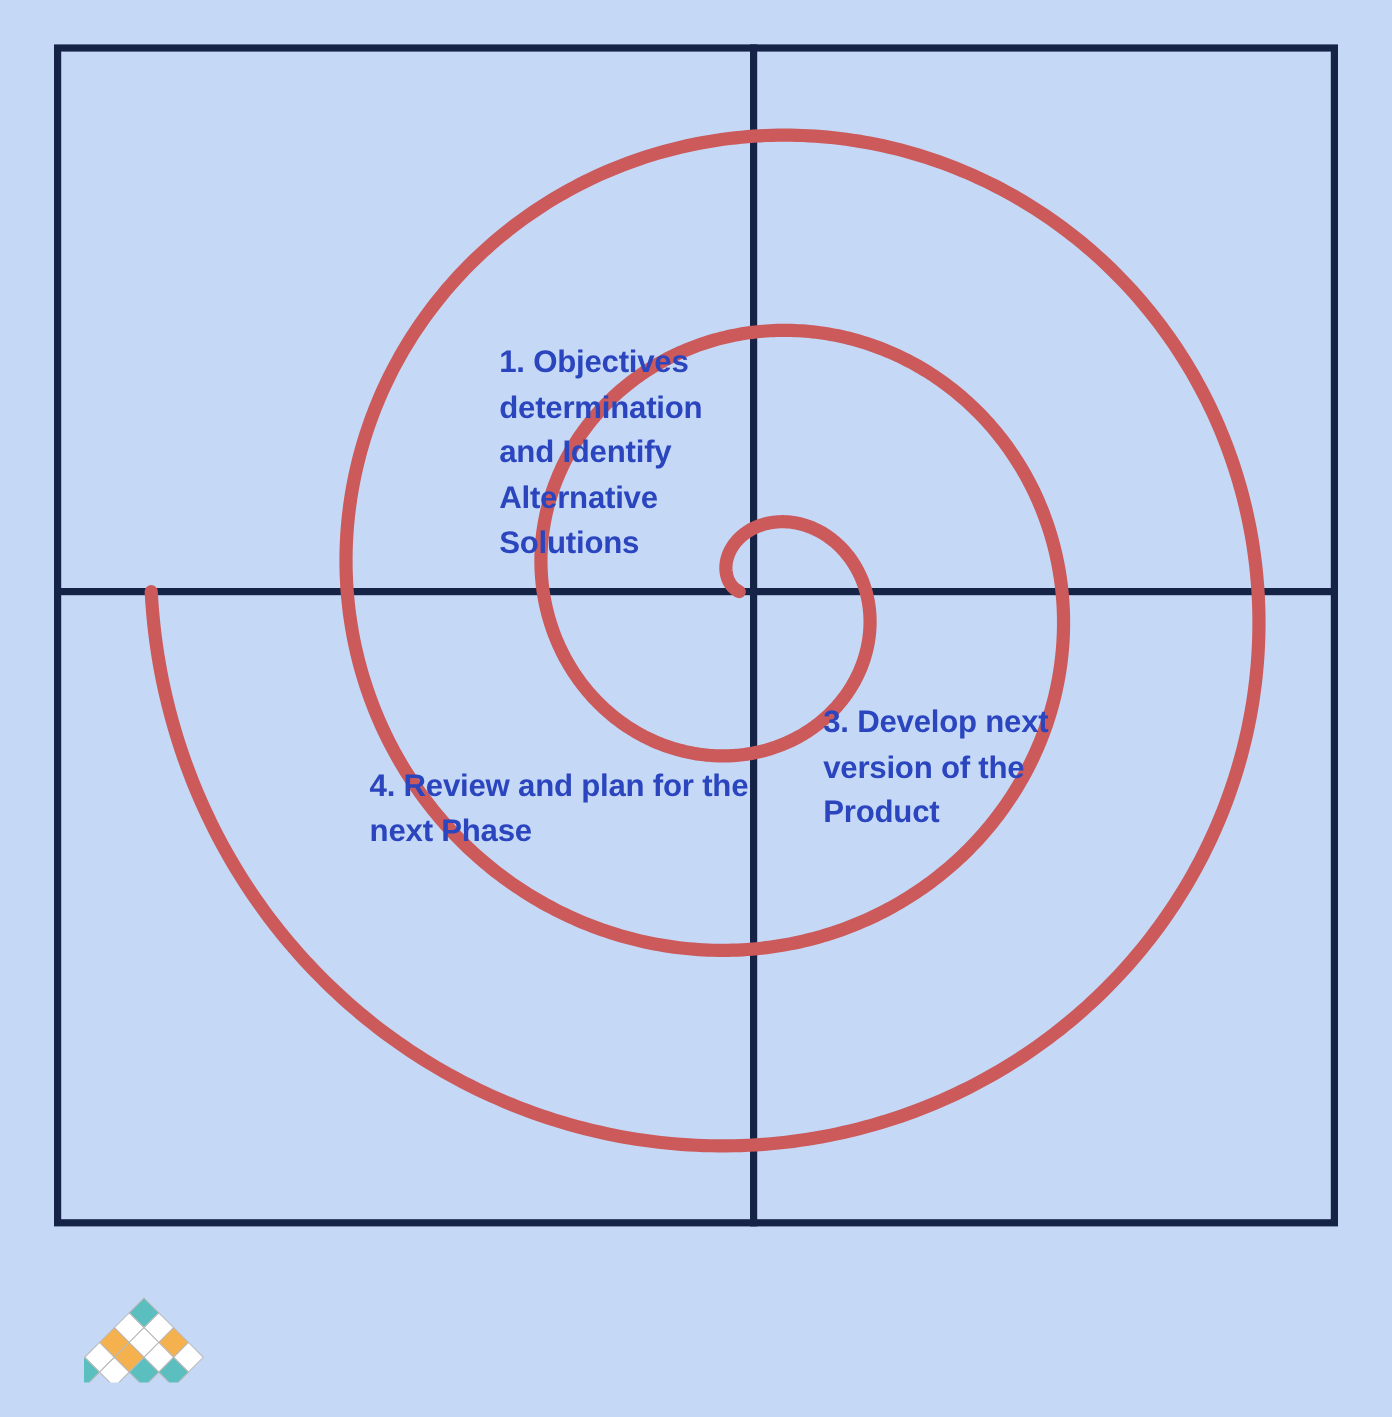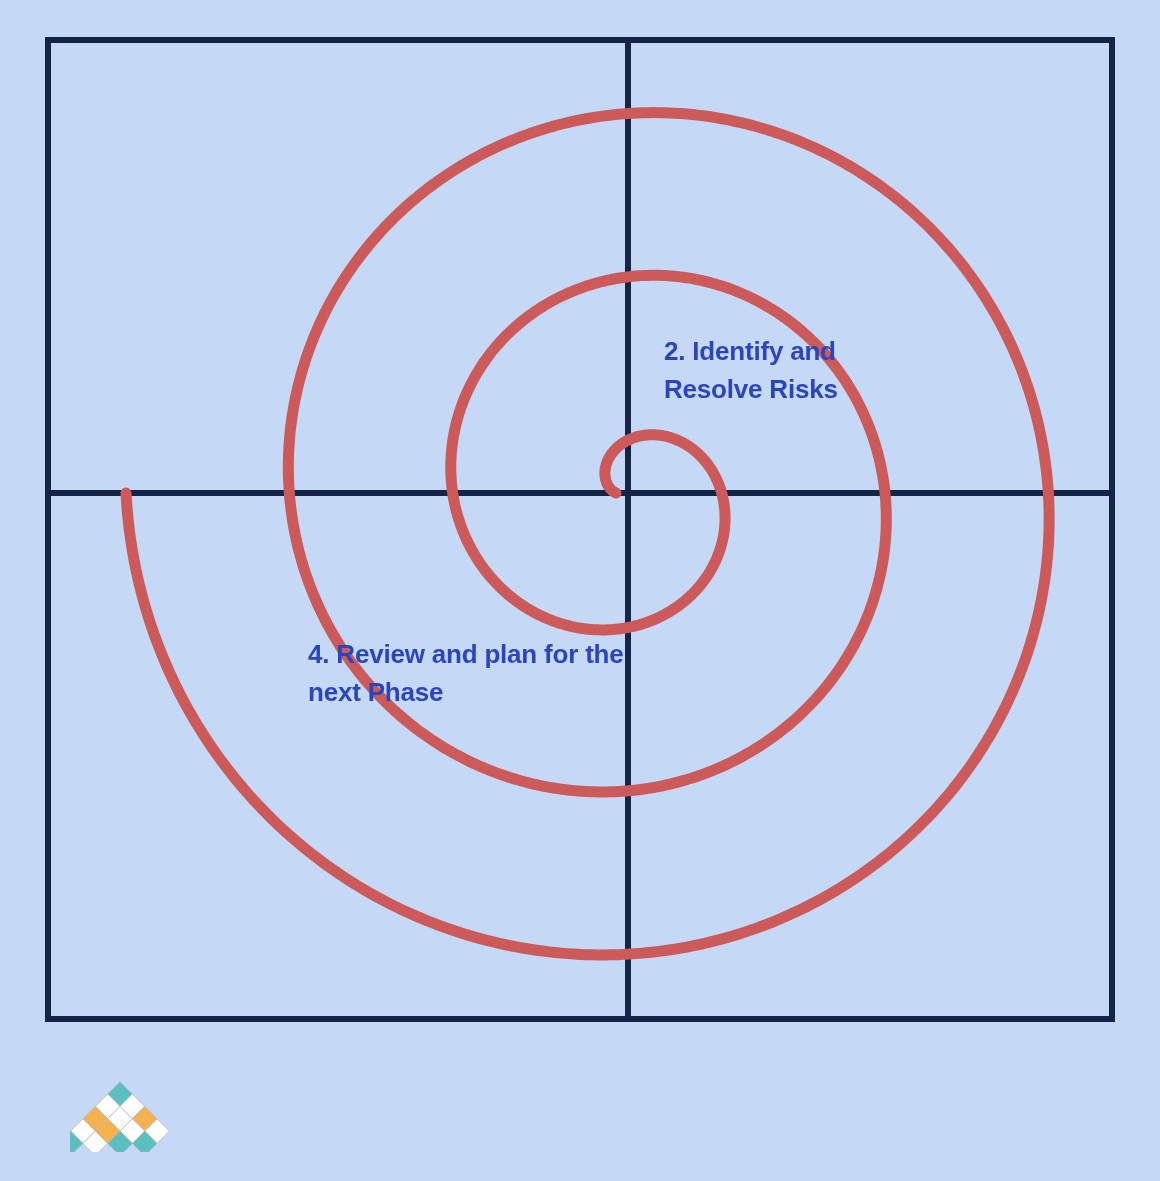--- a/index.html
+++ b/index.html
@@ -115,23 +115,24 @@
 
   <div class="frame"></div>
 
   <div class="axis-v"></div>
   <div class="axis-h"></div>
 
   <svg class="spiral-layer" viewBox="0 0 1160 1181" preserveAspectRatio="none">
     <path id="spiral-path" fill="none" stroke="#cc5a5a" stroke-width="11" stroke-linecap="round" stroke-linejoin="round" d="M616.00 493.00 L615.65 492.83 L615.30 492.66 L614.96 492.47 L614.62 492.28 L614.28 492.08 L613.95 491.86 L613.61 491.64 L613.29 491.41 L612.96 491.17 L612.64 490.92 L612.32 490.66 L612.01 490.39 L611.70 490.12 L611.40 489.83 L611.10 489.54 L610.81 489.24 L610.52 488.93 L610.23 488.61 L609.96 488.28 L609.68 487.95 L609.42 487.60 L609.16 487.25 L608.90 486.89 L608.66 486.52 L608.41 486.15 L608.18 485.76 L607.95 485.37 L607.73 484.97 L607.52 484.57 L607.31 484.16 L607.11 483.74 L606.92 483.31 L606.74 482.88 L606.56 482.44 L606.39 481.99 L606.23 481.54 L606.08 481.08 L605.94 480.61 L605.81 480.14 L605.68 479.66 L605.56 479.18 L605.46 478.69 L605.36 478.20 L605.27 477.70 L605.19 477.20 L605.12 476.69 L605.06 476.17 L605.01 475.66 L604.97 475.13 L604.94 474.61 L604.92 474.08 L604.90 473.54 L604.90 473.00 L604.91 472.46 L604.93 471.92 L604.96 471.37 L605.01 470.82 L605.06 470.26 L605.12 469.71 L605.19 469.15 L605.28 468.59 L605.38 468.02 L605.48 467.46 L605.60 466.89 L605.73 466.32 L605.87 465.76 L606.02 465.19 L606.19 464.61 L606.36 464.04 L606.55 463.47 L606.74 462.90 L606.95 462.33 L607.17 461.75 L607.41 461.18 L607.65 460.61 L607.91 460.04 L608.17 459.47 L608.45 458.91 L608.74 458.34 L609.05 457.78 L609.36 457.21 L609.69 456.65 L610.02 456.10 L610.37 455.54 L610.73 454.99 L611.11 454.44 L611.49 453.89 L611.89 453.35 L612.30 452.81 L612.72 452.27 L613.15 451.74 L613.59 451.22 L614.04 450.69 L614.51 450.17 L614.99 449.66 L615.47 449.15 L615.97 448.65 L616.49 448.15 L617.01 447.66 L617.54 447.18 L618.09 446.70 L618.64 446.23 L619.21 445.76 L619.79 445.30 L620.37 444.85 L620.97 444.41 L621.58 443.97 L622.20 443.54 L622.83 443.12 L623.47 442.70 L624.12 442.30 L624.79 441.90 L625.46 441.51 L626.14 441.13 L626.83 440.76 L627.53 440.40 L628.24 440.05 L628.96 439.71 L629.69 439.38 L630.42 439.05 L631.17 438.74 L631.92 438.44 L632.69 438.15 L633.46 437.87 L634.24 437.60 L635.03 437.34 L635.83 437.10 L636.63 436.86 L637.45 436.64 L638.27 436.42 L639.09 436.22 L639.93 436.04 L640.77 435.86 L641.62 435.70 L642.48 435.55 L643.34 435.41 L644.21 435.28 L645.08 435.17 L645.96 435.07 L646.85 434.99 L647.74 434.91 L648.64 434.85 L649.54 434.81 L650.45 434.78 L651.36 434.76 L652.28 434.76 L653.20 434.77 L654.12 434.79 L655.05 434.83 L655.99 434.89 L656.92 434.96 L657.86 435.04 L658.80 435.14 L659.75 435.25 L660.69 435.38 L661.64 435.52 L662.60 435.68 L663.55 435.86 L664.50 436.04 L665.46 436.25 L666.42 436.47 L667.38 436.70 L668.34 436.96 L669.29 437.22 L670.25 437.51 L671.21 437.80 L672.17 438.12 L673.13 438.45 L674.09 438.79 L675.04 439.16 L676.00 439.53 L676.95 439.93 L677.90 440.34 L678.85 440.76 L679.80 441.20 L680.74 441.66 L681.68 442.14 L682.62 442.63 L683.55 443.13 L684.48 443.65 L685.41 444.19 L686.33 444.75 L687.24 445.32 L688.16 445.90 L689.06 446.51 L689.97 447.12 L690.86 447.76 L691.75 448.41 L692.64 449.07 L693.51 449.75 L694.38 450.45 L695.25 451.16 L696.11 451.89 L696.96 452.64 L697.80 453.40 L698.63 454.17 L699.46 454.96 L700.27 455.77 L701.08 456.59 L701.88 457.42 L702.67 458.27 L703.45 459.14 L704.22 460.02 L704.98 460.91 L705.73 461.82 L706.47 462.74 L707.20 463.68 L707.91 464.63 L708.62 465.60 L709.32 466.58 L710.00 467.57 L710.67 468.58 L711.33 469.60 L711.97 470.63 L712.61 471.68 L713.23 472.74 L713.83 473.81 L714.42 474.90 L715.00 476.00 L715.57 477.11 L716.12 478.23 L716.66 479.37 L717.18 480.51 L717.69 481.67 L718.18 482.84 L718.66 484.02 L719.12 485.21 L719.56 486.41 L719.99 487.63 L720.41 488.85 L720.80 490.08 L721.18 491.33 L721.55 492.58 L721.90 493.84 L722.23 495.11 L722.54 496.40 L722.83 497.69 L723.11 498.98 L723.37 500.29 L723.61 501.61 L723.84 502.93 L724.04 504.26 L724.23 505.60 L724.40 506.94 L724.55 508.29 L724.68 509.65 L724.79 511.01 L724.88 512.38 L724.95 513.76 L725.01 515.14 L725.04 516.53 L725.05 517.92 L725.05 519.31 L725.02 520.72 L724.97 522.12 L724.91 523.53 L724.82 524.94 L724.71 526.35 L724.58 527.77 L724.43 529.19 L724.26 530.61 L724.07 532.04 L723.86 533.46 L723.63 534.89 L723.37 536.32 L723.10 537.75 L722.80 539.18 L722.48 540.61 L722.14 542.04 L721.78 543.47 L721.40 544.90 L721.00 546.32 L720.57 547.75 L720.13 549.17 L719.66 550.59 L719.17 552.01 L718.66 553.43 L718.12 554.84 L717.57 556.25 L716.99 557.66 L716.39 559.06 L715.77 560.46 L715.13 561.85 L714.47 563.24 L713.78 564.62 L713.08 565.99 L712.35 567.36 L711.60 568.73 L710.83 570.09 L710.04 571.44 L709.22 572.78 L708.39 574.11 L707.53 575.44 L706.65 576.76 L705.76 578.07 L704.84 579.37 L703.90 580.66 L702.93 581.94 L701.95 583.21 L700.95 584.47 L699.92 585.72 L698.88 586.96 L697.82 588.19 L696.73 589.41 L695.63 590.61 L694.50 591.80 L693.36 592.98 L692.19 594.15 L691.01 595.30 L689.80 596.44 L688.58 597.57 L687.34 598.68 L686.08 599.78 L684.80 600.86 L683.50 601.93 L682.18 602.98 L680.85 604.01 L679.50 605.03 L678.12 606.04 L676.74 607.02 L675.33 607.99 L673.91 608.94 L672.46 609.88 L671.01 610.79 L669.53 611.69 L668.04 612.57 L666.54 613.44 L665.01 614.28 L663.47 615.10 L661.92 615.91 L660.35 616.69 L658.77 617.45 L657.17 618.20 L655.55 618.92 L653.93 619.62 L652.28 620.30 L650.63 620.96 L648.96 621.60 L647.28 622.22 L645.58 622.81 L643.88 623.39 L642.16 623.94 L640.43 624.46 L638.68 624.97 L636.93 625.45 L635.16 625.91 L633.39 626.34 L631.60 626.75 L629.81 627.14 L628.00 627.50 L626.18 627.84 L624.36 628.15 L622.53 628.44 L620.68 628.70 L618.83 628.94 L616.98 629.15 L615.11 629.34 L613.24 629.50 L611.36 629.64 L609.48 629.75 L607.58 629.84 L605.69 629.89 L603.79 629.93 L601.88 629.93 L599.97 629.91 L598.05 629.86 L596.13 629.79 L594.21 629.69 L592.28 629.56 L590.36 629.40 L588.43 629.22 L586.49 629.01 L584.56 628.77 L582.62 628.50 L580.69 628.21 L578.75 627.89 L576.82 627.54 L574.88 627.17 L572.94 626.76 L571.01 626.33 L569.08 625.87 L567.15 625.38 L565.22 624.87 L563.30 624.33 L561.38 623.76 L559.46 623.16 L557.55 622.53 L555.64 621.87 L553.73 621.19 L551.83 620.48 L549.94 619.74 L548.05 618.97 L546.17 618.18 L544.30 617.36 L542.43 616.51 L540.58 615.63 L538.73 614.72 L536.89 613.79 L535.05 612.83 L533.23 611.84 L531.42 610.82 L529.61 609.78 L527.82 608.71 L526.04 607.61 L524.27 606.49 L522.51 605.33 L520.77 604.16 L519.03 602.95 L517.31 601.72 L515.61 600.46 L513.91 599.18 L512.23 597.87 L510.57 596.53 L508.92 595.17 L507.29 593.78 L505.67 592.36 L504.07 590.93 L502.48 589.46 L500.92 587.97 L499.37 586.46 L497.83 584.92 L496.32 583.36 L494.82 581.77 L493.35 580.16 L491.89 578.52 L490.45 576.87 L489.03 575.18 L487.64 573.48 L486.26 571.75 L484.90 570.00 L483.57 568.23 L482.26 566.44 L480.97 564.62 L479.70 562.79 L478.45 560.93 L477.23 559.05 L476.03 557.15 L474.86 555.23 L473.71 553.29 L472.59 551.33 L471.48 549.35 L470.41 547.35 L469.36 545.33 L468.34 543.30 L467.34 541.24 L466.37 539.17 L465.42 537.08 L464.50 534.98 L463.61 532.86 L462.75 530.72 L461.91 528.56 L461.11 526.39 L460.33 524.21 L459.58 522.00 L458.86 519.79 L458.17 517.56 L457.50 515.32 L456.87 513.06 L456.27 510.79 L455.70 508.51 L455.15 506.21 L454.64 503.91 L454.16 501.59 L453.71 499.26 L453.29 496.92 L452.91 494.57 L452.55 492.21 L452.23 489.84 L451.94 487.47 L451.68 485.08 L451.45 482.69 L451.26 480.29 L451.10 477.88 L450.97 475.46 L450.87 473.04 L450.81 470.62 L450.78 468.18 L450.78 465.75 L450.82 463.31 L450.89 460.86 L451.00 458.41 L451.14 455.96 L451.31 453.51 L451.52 451.05 L451.76 448.59 L452.03 446.13 L452.34 443.67 L452.69 441.21 L453.07 438.75 L453.48 436.30 L453.93 433.84 L454.41 431.38 L454.93 428.93 L455.48 426.48 L456.07 424.03 L456.69 421.59 L457.34 419.15 L458.03 416.72 L458.76 414.29 L459.52 411.86 L460.31 409.45 L461.14 407.04 L462.01 404.63 L462.90 402.24 L463.84 399.85 L464.80 397.47 L465.80 395.10 L466.84 392.74 L467.91 390.39 L469.01 388.05 L470.15 385.73 L471.32 383.41 L472.53 381.11 L473.77 378.82 L475.04 376.54 L476.35 374.27 L477.69 372.02 L479.06 369.79 L480.47 367.57 L481.90 365.36 L483.38 363.17 L484.88 361.00 L486.42 358.84 L487.98 356.70 L489.58 354.58 L491.22 352.48 L492.88 350.40 L494.57 348.34 L496.30 346.29 L498.06 344.27 L499.84 342.27 L501.66 340.28 L503.51 338.32 L505.39 336.39 L507.30 334.47 L509.23 332.58 L511.20 330.71 L513.19 328.87 L515.22 327.05 L517.27 325.25 L519.35 323.48 L521.46 321.74 L523.59 320.02 L525.75 318.33 L527.94 316.66 L530.16 315.02 L532.40 313.41 L534.66 311.83 L536.95 310.28 L539.27 308.75 L541.61 307.26 L543.98 305.79 L546.37 304.36 L548.78 302.95 L551.21 301.58 L553.67 300.23 L556.15 298.92 L558.66 297.64 L561.18 296.39 L563.72 295.18 L566.29 294.00 L568.88 292.85 L571.48 291.74 L574.11 290.65 L576.75 289.61 L579.41 288.60 L582.09 287.62 L584.79 286.68 L587.50 285.77 L590.24 284.90 L592.98 284.06 L595.75 283.27 L598.52 282.50 L601.32 281.78 L604.12 281.09 L606.94 280.44 L609.78 279.83 L612.62 279.25 L615.48 278.72 L618.35 278.22 L621.24 277.76 L624.13 277.33 L627.03 276.95 L629.94 276.61 L632.86 276.30 L635.79 276.04 L638.73 275.81 L641.68 275.63 L644.63 275.48 L647.59 275.38 L650.55 275.31 L653.52 275.29 L656.49 275.31 L659.47 275.36 L662.45 275.46 L665.44 275.60 L668.43 275.78 L671.42 276.00 L674.41 276.26 L677.40 276.57 L680.39 276.91 L683.38 277.30 L686.37 277.72 L689.36 278.19 L692.35 278.70 L695.33 279.26 L698.32 279.85 L701.29 280.48 L704.27 281.16 L707.24 281.88 L710.20 282.64 L713.15 283.44 L716.10 284.28 L719.05 285.17 L721.98 286.09 L724.91 287.06 L727.82 288.07 L730.73 289.12 L733.63 290.21 L736.52 291.34 L739.39 292.52 L742.25 293.73 L745.10 294.99 L747.94 296.28 L750.77 297.62 L753.58 299.00 L756.37 300.41 L759.15 301.87 L761.91 303.37 L764.66 304.90 L767.39 306.48 L770.10 308.10 L772.80 309.75 L775.47 311.45 L778.13 313.18 L780.76 314.95 L783.38 316.76 L785.97 318.61 L788.54 320.50 L791.09 322.42 L793.62 324.38 L796.12 326.38 L798.60 328.42 L801.06 330.49 L803.49 332.60 L805.89 334.74 L808.27 336.92 L810.62 339.14 L812.95 341.39 L815.25 343.67 L817.52 345.99 L819.76 348.35 L821.97 350.74 L824.16 353.16 L826.31 355.61 L828.43 358.10 L830.52 360.62 L832.58 363.17 L834.61 365.75 L836.60 368.37 L838.57 371.01 L840.49 373.68 L842.39 376.39 L844.25 379.12 L846.07 381.89 L847.86 384.68 L849.62 387.50 L851.34 390.34 L853.02 393.22 L854.66 396.12 L856.27 399.05 L857.84 402.00 L859.37 404.98 L860.87 407.98 L862.32 411.01 L863.73 414.06 L865.11 417.13 L866.44 420.23 L867.74 423.35 L868.99 426.49 L870.20 429.65 L871.37 432.84 L872.50 436.04 L873.59 439.26 L874.63 442.50 L875.63 445.76 L876.59 449.04 L877.51 452.33 L878.38 455.64 L879.21 458.97 L879.99 462.31 L880.73 465.67 L881.42 469.04 L882.07 472.43 L882.67 475.83 L883.23 479.24 L883.74 482.66 L884.21 486.10 L884.63 489.54 L885.00 493.00 L885.33 496.46 L885.61 499.94 L885.84 503.42 L886.03 506.91 L886.16 510.41 L886.26 513.91 L886.30 517.42 L886.29 520.93 L886.24 524.45 L886.14 527.97 L885.99 531.49 L885.80 535.02 L885.55 538.55 L885.26 542.08 L884.92 545.60 L884.53 549.13 L884.09 552.66 L883.61 556.19 L883.07 559.71 L882.49 563.23 L881.85 566.75 L881.17 570.26 L880.44 573.77 L879.66 577.28 L878.84 580.77 L877.96 584.26 L877.04 587.74 L876.06 591.22 L875.04 594.68 L873.97 598.13 L872.86 601.58 L871.69 605.01 L870.48 608.43 L869.21 611.84 L867.90 615.24 L866.55 618.62 L865.14 621.99 L863.69 625.34 L862.19 628.68 L860.64 632.00 L859.05 635.30 L857.40 638.58 L855.72 641.85 L853.98 645.10 L852.20 648.33 L850.37 651.53 L848.50 654.72 L846.58 657.89 L844.62 661.03 L842.61 664.15 L840.56 667.24 L838.46 670.32 L836.32 673.36 L834.13 676.38 L831.91 679.38 L829.63 682.35 L827.32 685.29 L824.96 688.20 L822.56 691.08 L820.12 693.94 L817.63 696.76 L815.11 699.56 L812.54 702.32 L809.93 705.05 L807.28 707.75 L804.60 710.41 L801.87 713.05 L799.11 715.65 L796.30 718.21 L793.46 720.74 L790.58 723.23 L787.67 725.69 L784.71 728.11 L781.72 730.49 L778.70 732.83 L775.64 735.14 L772.54 737.41 L769.41 739.64 L766.25 741.82 L763.05 743.97 L759.82 746.08 L756.56 748.14 L753.27 750.16 L749.94 752.14 L746.59 754.08 L743.20 755.97 L739.79 757.82 L736.34 759.63 L732.87 761.39 L729.37 763.10 L725.84 764.77 L722.29 766.40 L718.71 767.97 L715.11 769.50 L711.48 770.99 L707.82 772.42 L704.14 773.81 L700.44 775.15 L696.72 776.44 L692.98 777.68 L689.21 778.87 L685.42 780.01 L681.62 781.10 L677.80 782.14 L673.95 783.13 L670.09 784.07 L666.22 784.96 L662.32 785.80 L658.41 786.58 L654.49 787.31 L650.55 787.99 L646.60 788.62 L642.63 789.19 L638.66 789.71 L634.67 790.18 L630.67 790.59 L626.66 790.95 L622.65 791.25 L618.62 791.50 L614.59 791.70 L610.54 791.84 L606.50 791.93 L602.45 791.96 L598.39 791.94 L594.33 791.86 L590.26 791.73 L586.20 791.54 L582.13 791.29 L578.06 790.99 L573.99 790.64 L569.92 790.23 L565.85 789.76 L561.78 789.24 L557.72 788.66 L553.66 788.03 L549.60 787.34 L545.55 786.59 L541.51 785.79 L537.47 784.94 L533.44 784.02 L529.42 783.06 L525.41 782.03 L521.40 780.95 L517.41 779.82 L513.43 778.63 L509.46 777.38 L505.50 776.08 L501.56 774.73 L497.63 773.32 L493.71 771.85 L489.81 770.33 L485.93 768.76 L482.07 767.13 L478.22 765.44 L474.40 763.71 L470.59 761.92 L466.80 760.07 L463.03 758.17 L459.29 756.22 L455.57 754.22 L451.87 752.17 L448.20 750.06 L444.55 747.90 L440.92 745.69 L437.33 743.42 L433.76 741.11 L430.22 738.74 L426.70 736.33 L423.22 733.86 L419.76 731.35 L416.34 728.78 L412.95 726.17 L409.59 723.51 L406.26 720.80 L402.96 718.04 L399.70 715.23 L396.48 712.38 L393.29 709.48 L390.13 706.53 L387.02 703.54 L383.94 700.50 L380.90 697.42 L377.89 694.30 L374.93 691.13 L372.01 687.91 L369.13 684.66 L366.28 681.36 L363.49 678.02 L360.73 674.64 L358.02 671.22 L355.35 667.75 L352.72 664.25 L350.14 660.71 L347.61 657.13 L345.12 653.51 L342.67 649.86 L340.28 646.17 L337.93 642.44 L335.63 638.68 L333.38 634.88 L331.18 631.05 L329.03 627.18 L326.93 623.28 L324.88 619.35 L322.88 615.39 L320.94 611.40 L319.04 607.37 L317.20 603.32 L315.41 599.24 L313.68 595.13 L311.99 590.99 L310.37 586.83 L308.80 582.64 L307.28 578.42 L305.82 574.18 L304.42 569.92 L303.07 565.63 L301.78 561.32 L300.54 556.99 L299.37 552.64 L298.25 548.27 L297.19 543.87 L296.19 539.46 L295.24 535.04 L294.36 530.59 L293.54 526.13 L292.77 521.65 L292.07 517.16 L291.42 512.66 L290.84 508.14 L290.32 503.61 L289.85 499.07 L289.45 494.52 L289.11 489.96 L288.84 485.39 L288.62 480.81 L288.46 476.22 L288.37 471.63 L288.34 467.04 L288.37 462.43 L288.47 457.83 L288.62 453.22 L288.84 448.61 L289.13 443.99 L289.47 439.38 L289.88 434.77 L290.35 430.16 L290.88 425.55 L291.48 420.94 L292.14 416.34 L292.86 411.74 L293.65 407.15 L294.49 402.57 L295.40 397.99 L296.38 393.42 L297.42 388.86 L298.52 384.31 L299.68 379.77 L300.90 375.24 L302.19 370.72 L303.54 366.22 L304.95 361.73 L306.43 357.26 L307.96 352.80 L309.56 348.36 L311.22 343.93 L312.94 339.53 L314.72 335.14 L316.57 330.78 L318.47 326.44 L320.44 322.11 L322.46 317.81 L324.55 313.54 L326.69 309.29 L328.89 305.06 L331.16 300.86 L333.48 296.69 L335.86 292.54 L338.30 288.42 L340.80 284.34 L343.35 280.28 L345.97 276.25 L348.64 272.26 L351.36 268.30 L354.14 264.37 L356.98 260.47 L359.87 256.61 L362.82 252.79 L365.82 249.00 L368.88 245.25 L371.99 241.54 L375.15 237.87 L378.36 234.24 L381.63 230.64 L384.95 227.09 L388.32 223.58 L391.74 220.12 L395.21 216.69 L398.73 213.31 L402.30 209.98 L405.91 206.69 L409.58 203.44 L413.29 200.25 L417.05 197.10 L420.85 194.00 L424.70 190.94 L428.59 187.94 L432.53 184.99 L436.51 182.09 L440.54 179.24 L444.60 176.44 L448.71 173.69 L452.86 171.00 L457.04 168.36 L461.27 165.78 L465.54 163.25 L469.84 160.78 L474.18 158.36 L478.56 156.00 L482.97 153.69 L487.42 151.45 L491.90 149.26 L496.42 147.13 L500.97 145.06 L505.55 143.06 L510.16 141.11 L514.80 139.22 L519.47 137.39 L524.17 135.63 L528.90 133.92 L533.66 132.28 L538.44 130.71 L543.24 129.19 L548.07 127.74 L552.93 126.36 L557.81 125.04 L562.71 123.78 L567.63 122.59 L572.57 121.46 L577.53 120.40 L582.51 119.41 L587.50 118.48 L592.52 117.62 L597.55 116.83 L602.59 116.11 L607.65 115.45 L612.72 114.86 L617.80 114.34 L622.90 113.88 L628.00 113.50 L633.11 113.18 L638.24 112.94 L643.37 112.76 L648.50 112.65 L653.65 112.61 L658.79 112.64 L663.94 112.75 L669.10 112.92 L674.25 113.16 L679.41 113.47 L684.57 113.85 L689.72 114.30 L694.88 114.82 L700.03 115.41 L705.18 116.07 L710.32 116.80 L715.46 117.60 L720.59 118.47 L725.71 119.42 L730.82 120.43 L735.93 121.51 L741.02 122.66 L746.10 123.88 L751.17 125.18 L756.23 126.54 L761.27 127.97 L766.30 129.47 L771.31 131.04 L776.30 132.68 L781.28 134.38 L786.24 136.16 L791.17 138.01 L796.09 139.92 L800.98 141.90 L805.85 143.95 L810.70 146.06 L815.52 148.25 L820.31 150.50 L825.08 152.82 L829.83 155.20 L834.54 157.65 L839.22 160.17 L843.88 162.75 L848.50 165.39 L853.09 168.10 L857.65 170.88 L862.17 173.72 L866.66 176.62 L871.11 179.59 L875.53 182.61 L879.90 185.70 L884.24 188.85 L888.54 192.07 L892.81 195.34 L897.02 198.68 L901.20 202.07 L905.34 205.52 L909.43 209.03 L913.48 212.60 L917.48 216.23 L921.44 219.91 L925.35 223.65 L929.21 227.45 L933.02 231.30 L936.79 235.21 L940.50 239.17 L944.16 243.18 L947.78 247.25 L951.34 251.37 L954.84 255.53 L958.30 259.75 L961.70 264.02 L965.04 268.34 L968.33 272.71 L971.56 277.13 L974.73 281.59 L977.85 286.10 L980.91 290.65 L983.90 295.25 L986.84 299.90 L989.72 304.59 L992.54 309.32 L995.29 314.09 L997.98 318.90 L1000.61 323.75 L1003.18 328.64 L1005.68 333.57 L1008.12 338.54 L1010.49 343.54 L1012.79 348.58 L1015.03 353.66 L1017.20 358.77 L1019.31 363.91 L1021.34 369.09 L1023.31 374.29 L1025.21 379.53 L1027.04 384.80 L1028.80 390.09 L1030.49 395.42 L1032.11 400.77 L1033.66 406.14 L1035.13 411.54 L1036.53 416.97 L1037.87 422.41 L1039.13 427.88 L1040.31 433.38 L1041.42 438.89 L1042.46 444.42 L1043.43 449.97 L1044.32 455.53 L1045.13 461.11 L1045.87 466.71 L1046.54 472.32 L1047.13 477.95 L1047.64 483.58 L1048.08 489.23 L1048.45 494.89 L1048.73 500.55 L1048.94 506.23 L1049.08 511.91 L1049.13 517.60 L1049.11 523.29 L1049.01 528.99 L1048.84 534.69 L1048.59 540.39 L1048.26 546.09 L1047.85 551.79 L1047.37 557.49 L1046.81 563.19 L1046.17 568.89 L1045.45 574.58 L1044.66 580.26 L1043.79 585.94 L1042.84 591.61 L1041.82 597.27 L1040.71 602.92 L1039.53 608.57 L1038.27 614.19 L1036.94 619.81 L1035.53 625.41 L1034.04 631.00 L1032.47 636.57 L1030.83 642.13 L1029.12 647.66 L1027.32 653.18 L1025.45 658.68 L1023.51 664.15 L1021.49 669.60 L1019.39 675.03 L1017.22 680.44 L1014.97 685.82 L1012.65 691.17 L1010.26 696.50 L1007.79 701.79 L1005.25 707.06 L1002.64 712.30 L999.95 717.50 L997.19 722.67 L994.36 727.81 L991.46 732.92 L988.48 737.98 L985.44 743.02 L982.32 748.01 L979.14 752.97 L975.89 757.88 L972.56 762.76 L969.17 767.59 L965.72 772.38 L962.19 777.13 L958.60 781.84 L954.94 786.49 L951.22 791.11 L947.43 795.67 L943.57 800.19 L939.66 804.66 L935.68 809.08 L931.63 813.44 L927.53 817.76 L923.36 822.02 L919.14 826.23 L914.85 830.39 L910.51 834.49 L906.10 838.54 L901.64 842.53 L897.12 846.46 L892.55 850.33 L887.92 854.14 L883.23 857.90 L878.49 861.59 L873.70 865.22 L868.86 868.79 L863.96 872.29 L859.01 875.74 L854.01 879.11 L848.97 882.43 L843.87 885.67 L838.73 888.85 L833.54 891.97 L828.31 895.01 L823.03 897.99 L817.71 900.89 L812.34 903.73 L806.93 906.49 L801.49 909.19 L796.00 911.81 L790.47 914.36 L784.90 916.84 L779.30 919.24 L773.66 921.57 L767.98 923.83 L762.28 926.01 L756.53 928.11 L750.76 930.14 L744.95 932.09 L739.11 933.97 L733.25 935.76 L727.35 937.48 L721.43 939.12 L715.48 940.68 L709.51 942.16 L703.51 943.57 L697.49 944.89 L691.45 946.13 L685.39 947.29 L679.31 948.37 L673.21 949.37 L667.09 950.28 L660.95 951.12 L654.80 951.87 L648.64 952.54 L642.46 953.12 L636.27 953.63 L630.07 954.05 L623.86 954.38 L617.64 954.63 L611.41 954.80 L605.18 954.89 L598.94 954.89 L592.70 954.80 L586.45 954.63 L580.20 954.38 L573.96 954.04 L567.71 953.62 L561.46 953.11 L555.22 952.52 L548.98 951.85 L542.74 951.08 L536.52 950.24 L530.30 949.31 L524.08 948.29 L517.88 947.19 L511.69 946.01 L505.51 944.74 L499.34 943.38 L493.19 941.95 L487.05 940.42 L480.93 938.82 L474.83 937.13 L468.74 935.36 L462.68 933.50 L456.64 931.56 L450.61 929.54 L444.62 927.43 L438.64 925.24 L432.70 922.97 L426.78 920.62 L420.88 918.19 L415.02 915.67 L409.19 913.08 L403.39 910.40 L397.62 907.65 L391.88 904.81 L386.18 901.90 L380.51 898.90 L374.89 895.83 L369.29 892.68 L363.74 889.45 L358.23 886.15 L352.76 882.76 L347.33 879.31 L341.95 875.77 L336.61 872.16 L331.31 868.48 L326.06 864.72 L320.86 860.89 L315.71 856.99 L310.60 853.02 L305.55 848.97 L300.55 844.85 L295.60 840.66 L290.70 836.41 L285.86 832.08 L281.08 827.69 L276.35 823.23 L271.67 818.70 L267.06 814.10 L262.50 809.44 L258.01 804.72 L253.57 799.93 L249.20 795.08 L244.89 790.17 L240.65 785.19 L236.47 780.16 L232.35 775.06 L228.30 769.91 L224.32 764.70 L220.40 759.43 L216.56 754.11 L212.78 748.73 L209.08 743.29 L205.44 737.81 L201.88 732.27 L198.39 726.68 L194.97 721.03 L191.63 715.34 L188.36 709.60 L185.17 703.81 L182.05 697.98 L179.01 692.10 L176.05 686.17 L173.17 680.20 L170.36 674.19 L167.64 668.14 L164.99 662.04 L162.43 655.91 L159.95 649.74 L157.55 643.53 L155.23 637.28 L152.99 631.00 L150.84 624.69 L148.77 618.34 L146.79 611.96 L144.89 605.55 L143.07 599.11 L141.35 592.64 L139.71 586.15 L138.15 579.63 L136.68 573.08 L135.30 566.51 L134.01 559.92 L132.81 553.30 L131.69 546.67 L130.67 540.01 L129.73 533.34 L128.88 526.65 L128.13 519.95 L127.46 513.23 L126.88 506.50 L126.40 499.75 L126.00 493.00"></path>
   </svg>
 
+  <div class="label label-1">1. Objectives determination and Identify Alternative Solutions</div>
 
-  <div class="label label-2">2. Identify and Resolve Risks</div>
 
+  <div class="label label-3">3. Develop next version of the Product</div>
 
   <div class="label label-4">4. Review and plan for the next Phase</div>
 
   <div class="logo">
     <svg class="logo-mark" viewBox="0 0 104 80">
       <g id="logo-diamonds" stroke="#b9b9b9" stroke-width="0.9">
           <polygon points="52,6 65,19 52,32 39,19" fill="#5cbfbf"></polygon>
           <polygon points="39,19 52,32 39,45 26,32" fill="#ffffff"></polygon>
           <polygon points="65,19 78,32 65,45 52,32" fill="#ffffff"></polygon>
           <polygon points="26,32 39,45 26,58 13,45" fill="#f5b14e"></polygon>

